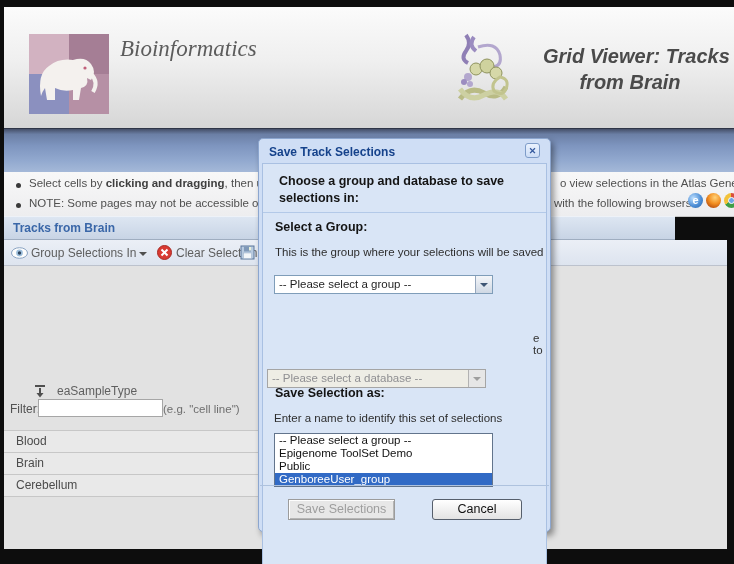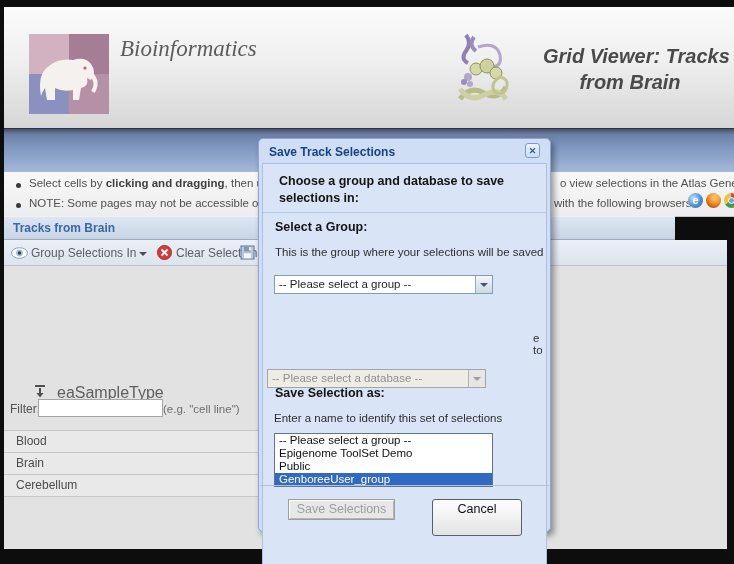--- a/index.html
+++ b/index.html
@@ -50,21 +50,21 @@
 
   
   .toolbar{left:4px;top:240px;width:723px;height:26px;
     background:linear-gradient(180deg,#ebeff6,#dde4ef);border-bottom:1px solid #bcc2cd;box-sizing:border-box;}
   .tb-label{font-size:12px;color:#5e5e5e;white-space:nowrap;}
   .caret{width:0;height:0;border-left:4px solid transparent;border-right:4px solid transparent;
     border-top:4px solid #4f4f4f;}
 
   
   .content{left:4px;top:266px;width:723px;height:283px;background:#e2e2e2;}
-  .col-label{font-size:16px;color:#5f5f5f;}
+  .col-label{font-size:12px;color:#5f5f5f;}
   .filter-label{font-size:12px;color:#525252;}
   .filter-input{left:38px;top:399px;width:117px;height:16px;border:1px solid #a6a6a6;
     background:#fff;font-size:11px;padding:0 3px;}
   .filter-hint{font-size:11.5px;color:#6e6e6e;white-space:nowrap;}
   .rows{left:4px;top:430px;width:530px;}
   .row{height:21px;background:#e9e9e9;border-top:1px solid #c7c7c7;
     font-size:12px;color:#4c4c4c;line-height:21px;padding-left:12px;}
   .row:last-child{border-bottom:1px solid #c7c7c7;}
 
   
@@ -99,21 +99,21 @@
   .opt{height:13px;font-size:11.5px;color:#111;line-height:13px;padding-left:4px;white-space:nowrap;overflow:hidden;}
   .opt.selected{background:#316ac5;color:#fff;}
 
   .occluded-frag{position:absolute;font-size:11.5px;color:#333;}
 
   .dlg-footer-sep{position:absolute;left:1px;top:346px;width:289px;border-top:1px solid #aec2de;}
   .btn-save{position:absolute;left:29px;top:360px;width:107px;height:21px;
     background:#e7e7e7;border:1px solid #9c9c9c;box-sizing:border-box;
     box-shadow:inset 1px 1px 0 #fdfdfd, inset -1px -1px 0 #b5b5b5;
     color:#9e9e9e;font-size:12.5px;text-align:center;line-height:19px;}
-  .btn-cancel{position:absolute;left:173px;top:360px;width:90px;height:37px;
+  .btn-cancel{position:absolute;left:173px;top:360px;width:90px;height:21px;
     background:linear-gradient(180deg,#ffffff,#e3e3e3);border:1px solid #565f6c;border-radius:3px;
     box-sizing:border-box;color:#101010;font-size:12.5px;text-align:center;line-height:19px;cursor:pointer;}
 </style>
 </head>
 <body>
 
 <div class="abs header">
   <svg class="abs brand-logo" viewBox="0 0 80 80">
     <rect x="0" y="0" width="40" height="40" fill="#d2b2c1"></rect>
     <rect x="40" y="0" width="40" height="40" fill="#a57e95"></rect>

